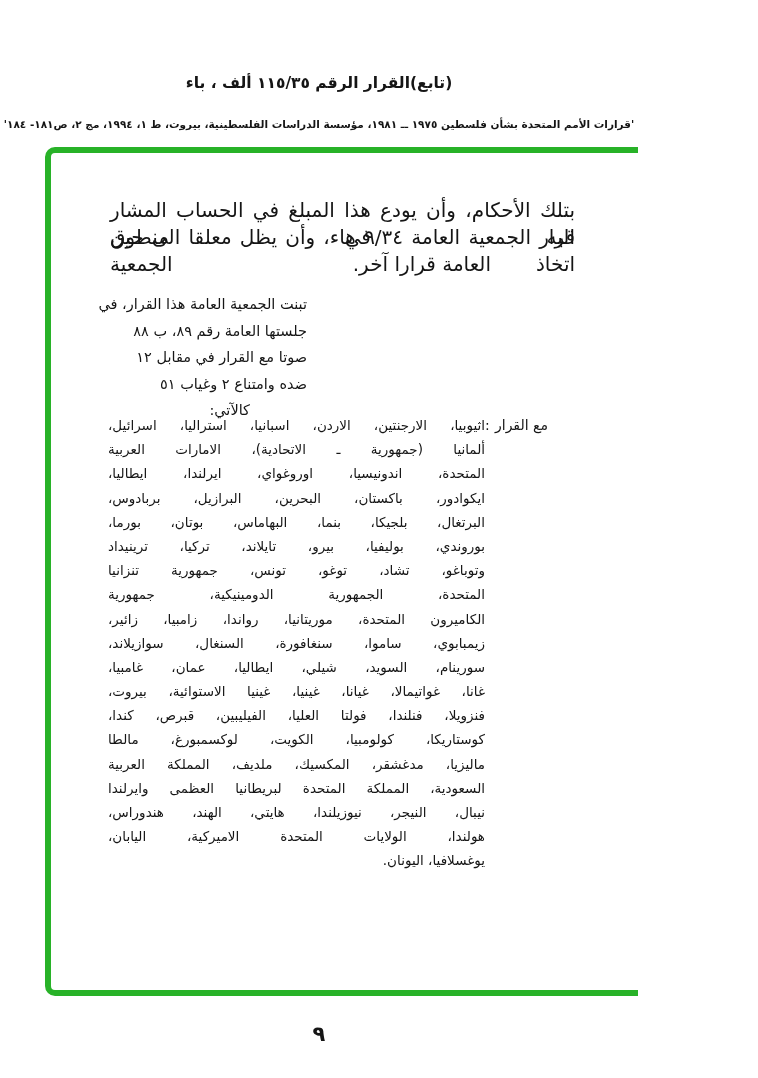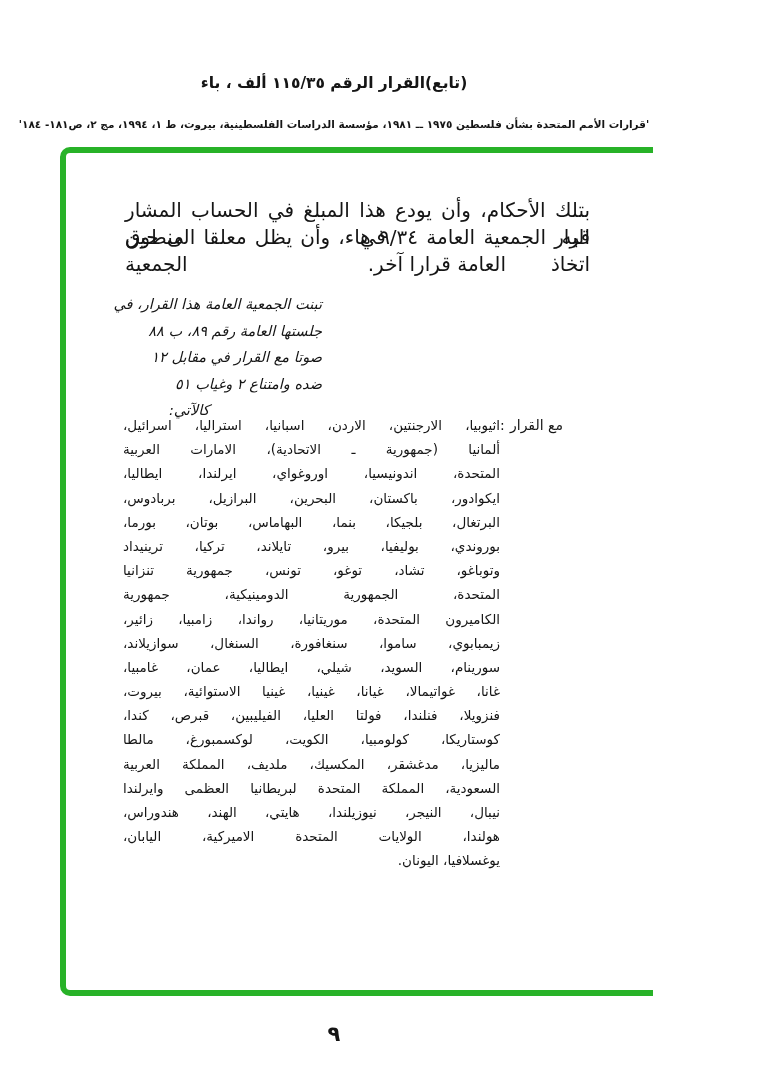--- a/index.html
+++ b/index.html
@@ -8,21 +8,20 @@
     background: #ffffff;
     font-family: "DejaVu Sans", sans-serif;
     color: #151515;
   }
   .page {
     position: relative;
     width: 638px;
     height: 1078px;
     background: #ffffff;
     overflow: hidden;
-    margin-left: 15px;
   }
   
   .h1 {
     position: absolute;
     top: 74px; left: 0; right: 0;
     text-align: center;
     direction: rtl;
     font-size: 15.5px;
     font-weight: bold;
     letter-spacing: 0.2px;
@@ -51,21 +50,20 @@
     font-size: 20px;
   }
   .p1 .ln { height: 27px; line-height: 27px; }
   
   .p2 {
     position: absolute;
     top: 291px; right: 331px;
     direction: rtl;
     font-size: 14.5px;
     text-align: right;
-    font-style: italic;
   }
   .p2 .ln { height: 26.5px; line-height: 26.5px; white-space: nowrap; }
   
   .votes {
     position: absolute;
     top: 413px; right: 90px; width: 440px;
     direction: rtl;
     display: flex;
     align-items: flex-start;
     font-size: 13.5px;
@@ -77,21 +75,21 @@
     line-height: 24.2px;
     white-space: nowrap;
     font-size: 14px;
   }
   .vbody { flex: 1 1 auto; min-width: 0; }
   .vbody .ln { height: 24.2px; line-height: 24.2px; text-align: right; }
   
   .jl { text-align: justify; text-align-last: justify; }
   .rl { text-align: right; }
   .ind84 { padding-right: 84px; }
-  .ind57 { padding-right: 57px; text-align: center; }
+  .ind57 { padding-right: 57px; }
   
   .pageno {
     position: absolute;
     top: 1022px; left: 0; right: 0;
     text-align: center;
     font-size: 21px;
     font-weight: bold;
   }
 </style>
 </head>

